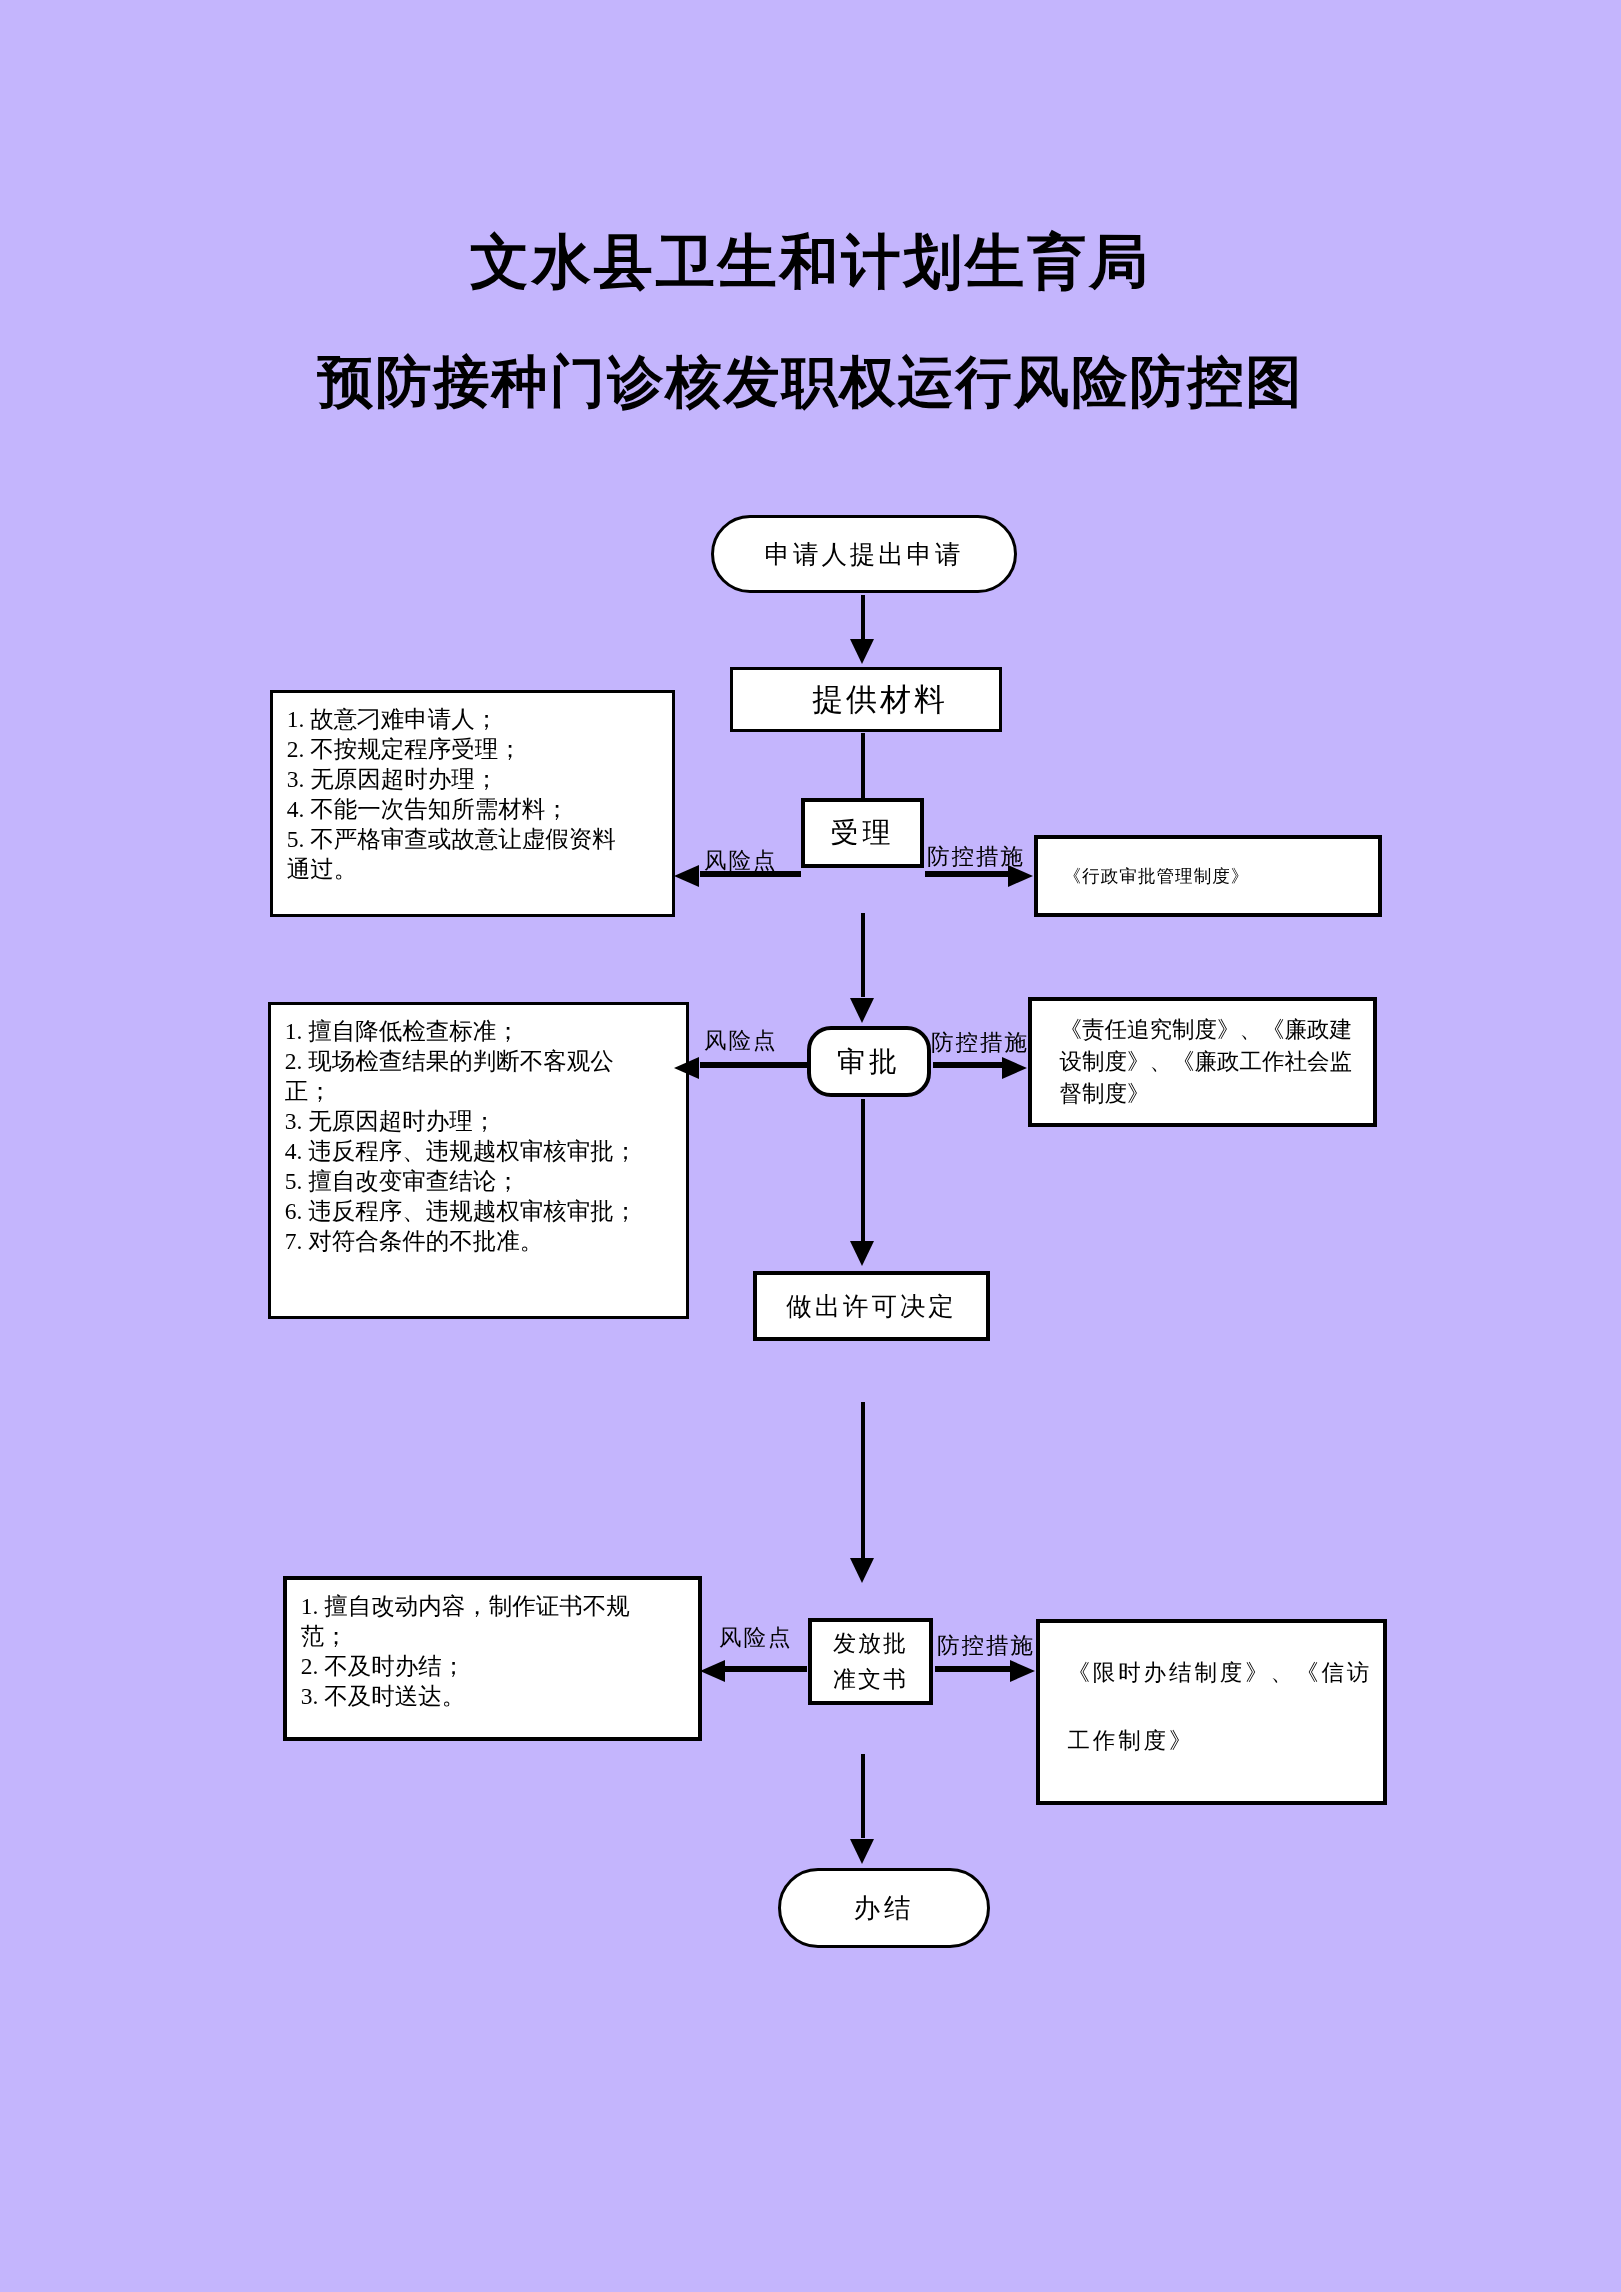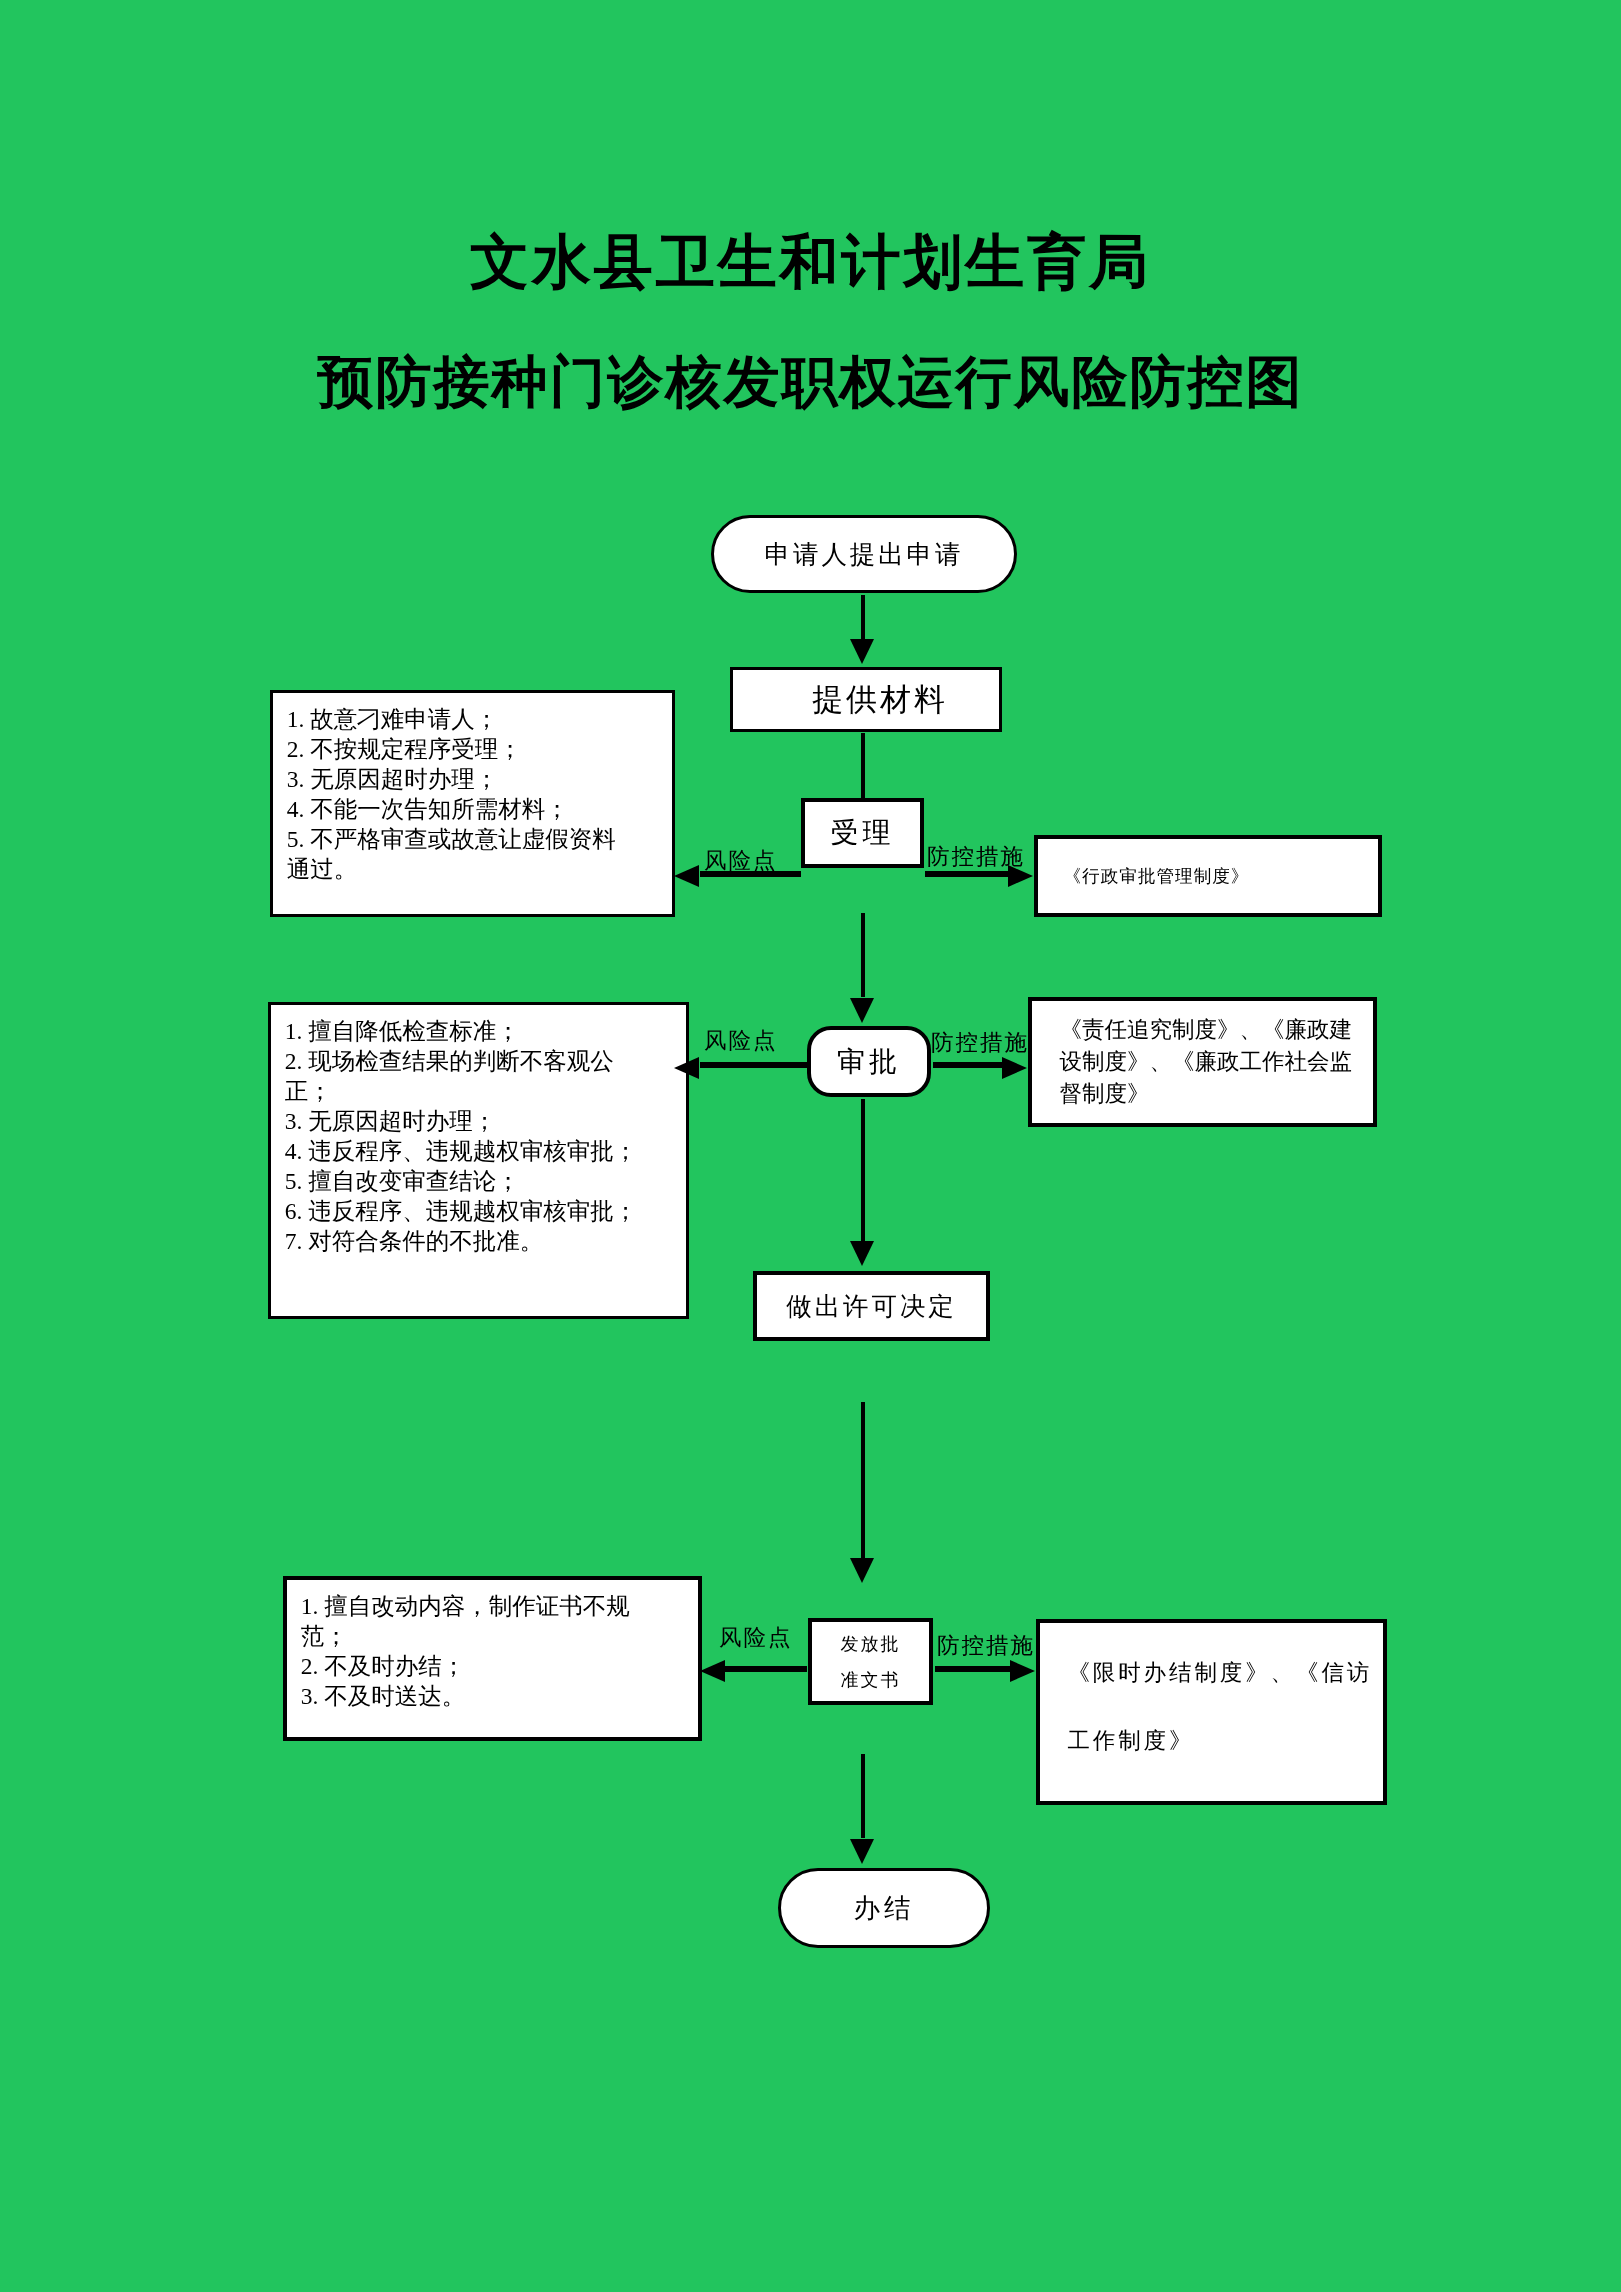--- a/index.html
+++ b/index.html
@@ -1,19 +1,19 @@
 <!DOCTYPE html>
 <html><head>
 <meta charset="utf-8">
 <style>
   html,body{margin:0;padding:0;background:#ffffff;}
   .page{
     position:relative;
     width:1621px;height:2293px;
-    background:#22c55e;
+    background:#c4b5fd;
     font-family:"Liberation Serif","DejaVu Serif",serif;
     color:#000;
     overflow:hidden;
   }
   .title1{
     position:absolute;left:0;top:223px;width:1621px;
     text-align:center;font-size:59px;font-weight:bold;letter-spacing:2.9px;
     margin:0;
   }
   .title2{
@@ -23,21 +23,21 @@
   }
   .node{
     position:absolute;background:#fff;border:3.9px solid #000;
     display:flex;align-items:center;justify-content:center;
     box-sizing:border-box;text-align:center;
   }
   .oval{border-radius:44px;}
   .terminal{font-size:25.5px;letter-spacing:2.9px;}
   .step{font-size:31px;letter-spacing:2.9px;padding-left:28px;}
   .small-step{border-width:4.9px;font-size:28px;letter-spacing:3.9px;}
-  .issue-step{border-width:4.9px;font-size:18px;letter-spacing:2px;line-height:36px;white-space:pre-line;}
+  .issue-step{border-width:4.9px;font-size:23px;letter-spacing:2px;line-height:36px;white-space:pre-line;}
   .riskbox{
     position:absolute;background:#fff;border:3.9px solid #000;box-sizing:border-box;
     font-size:23.5px;line-height:30px;white-space:pre-line;
     padding:10.8px 9.8px 0 13.7px;text-align:left;
   }
   .measurebox{
     position:absolute;background:#fff;border:4.9px solid #000;box-sizing:border-box;
     text-align:left;white-space:pre-line;
   }
   .lbl{position:absolute;font-size:22.5px;letter-spacing:2px;}

